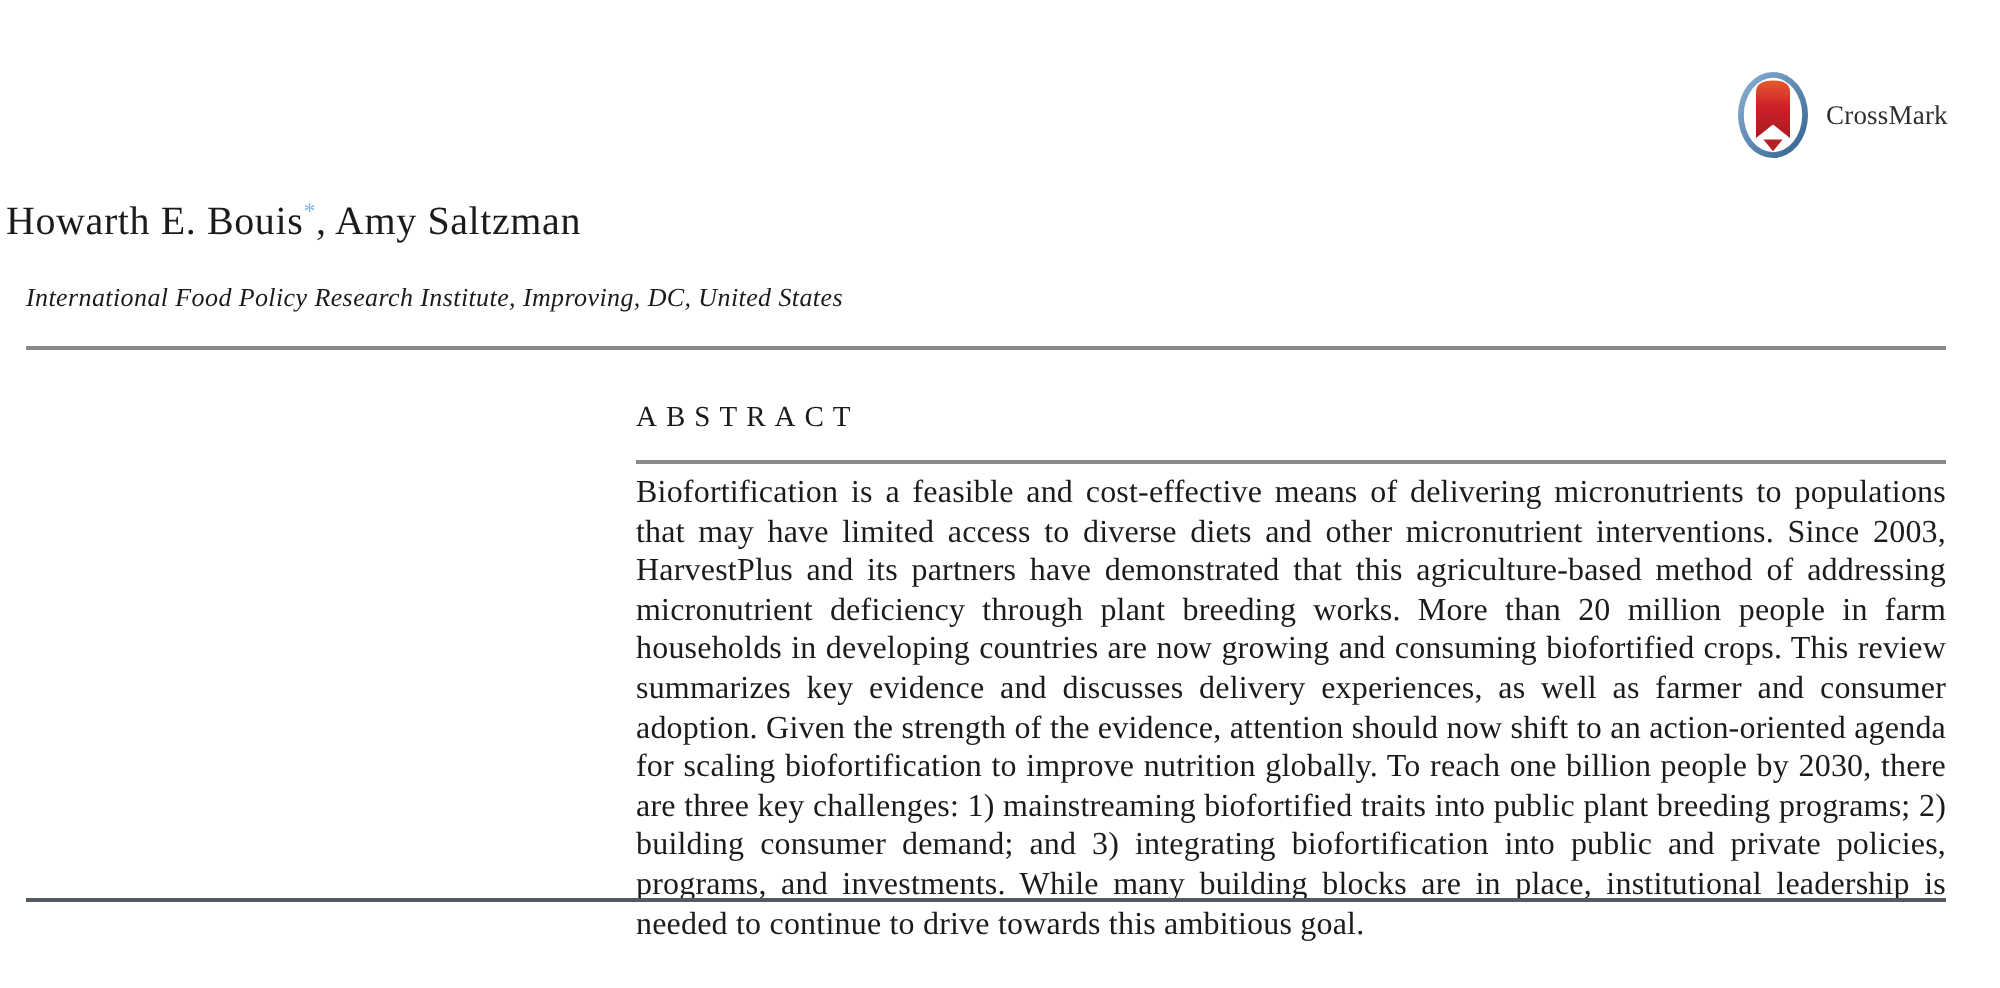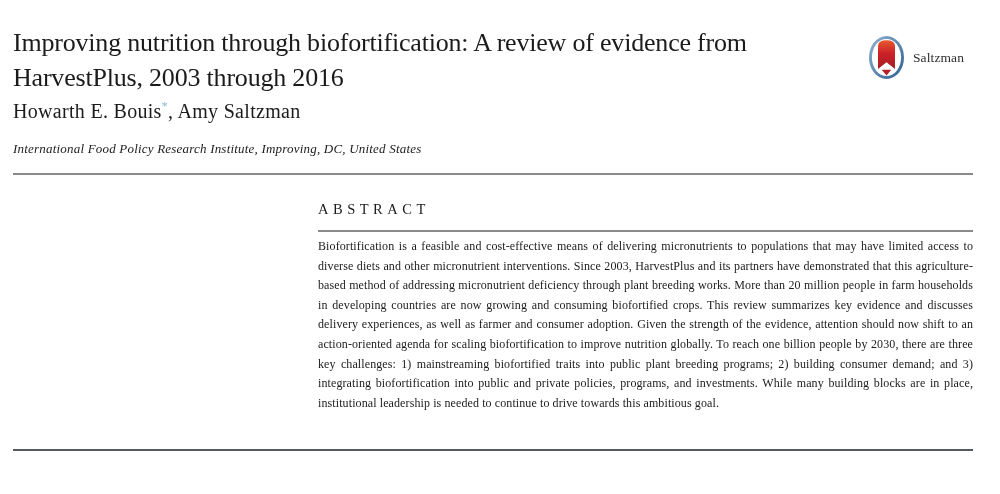--- a/index.html
+++ b/index.html
@@ -40,21 +40,21 @@
     gap: 8px;
     cursor: pointer;
     text-decoration: none;
     color: #2f2f2f;
   }
   .cm-icon { display: block; width: 37px; height: 45px; }
   .cm-label { font-size: 13.5px; letter-spacing: 0.1px; }
 
   .authors {
     position: absolute;
-    left: 13px;
+    left: 3px;
     top: 100px;
     font-size: 20px;
     letter-spacing: 0.3px;
     color: var(--text);
   }
   .authors sup.ast {
     font-size: 12px;
     color: var(--asterisk-blue);
     vertical-align: super;
     line-height: 0;
@@ -84,36 +84,32 @@
     letter-spacing: 4.5px;
     color: var(--text);
     font-family: Liberation Serif, serif;
   }
 
   .abstract-text {
     position: absolute;
     left: 318px;
     top: 237px;
     width: 655px;
-    font-size: 12px;
+    font-size: 16px;
     line-height: 19.6px;
     text-align: justify;
     letter-spacing: 0.1px;
     color: var(--text);
   }
 </style>
 </head>
 <body>
 
 <div class="page">
 
-  <h1 class="title">
-    <span class="tl">Improving nutrition through biofortification: A review of evidence from</span>
-    <span class="tl">HarvestPlus, 2003 through 2016</span>
-  </h1>
 
   <a class="crossmark">
     <span class="cm-icon">
       <svg width="37" height="45" viewBox="0 0 37 45" xmlns="http://www.w3.org/2000/svg">
         <defs>
           <linearGradient id="cmRing" x1="0" y1="0" x2="1" y2="1">
             <stop offset="0" stop-color="#8fb3d4"></stop>
             <stop offset="1" stop-color="#2f5f8f"></stop>
           </linearGradient>
           <linearGradient id="cmRed" x1="0" y1="0" x2="0" y2="1">
@@ -121,21 +117,21 @@
             <stop offset="0.45" stop-color="#cc2127"></stop>
             <stop offset="1" stop-color="#a61d22"></stop>
           </linearGradient>
         </defs>
         <ellipse cx="18.5" cy="22.5" rx="17.5" ry="21.5" fill="url(#cmRing)"></ellipse>
         <ellipse cx="18.5" cy="22.5" rx="14.6" ry="18.6" fill="#ffffff"></ellipse>
         <path d="M10,11 Q10,5.2 18.5,5.2 Q27,5.2 27,11 L27,34 L18.5,27.2 L10,34 Z" fill="url(#cmRed)"></path>
         <path d="M13.7,34.8 L23.3,34.8 L18.5,40.6 Z" fill="#b52025"></path>
       </svg>
     </span>
-    <span class="cm-label">Saltzman</span>
+    <span class="cm-label">CrossMark</span>
   </a>
 
   <div class="authors">
     <span>Howarth E. Bouis</span><sup class="ast">*</sup><span>, Amy Saltzman</span>
   </div>
 
   <div class="affiliation">International Food Policy Research Institute, Improving, DC, United States</div>
 
   <div class="rule rule-top"></div>
 

